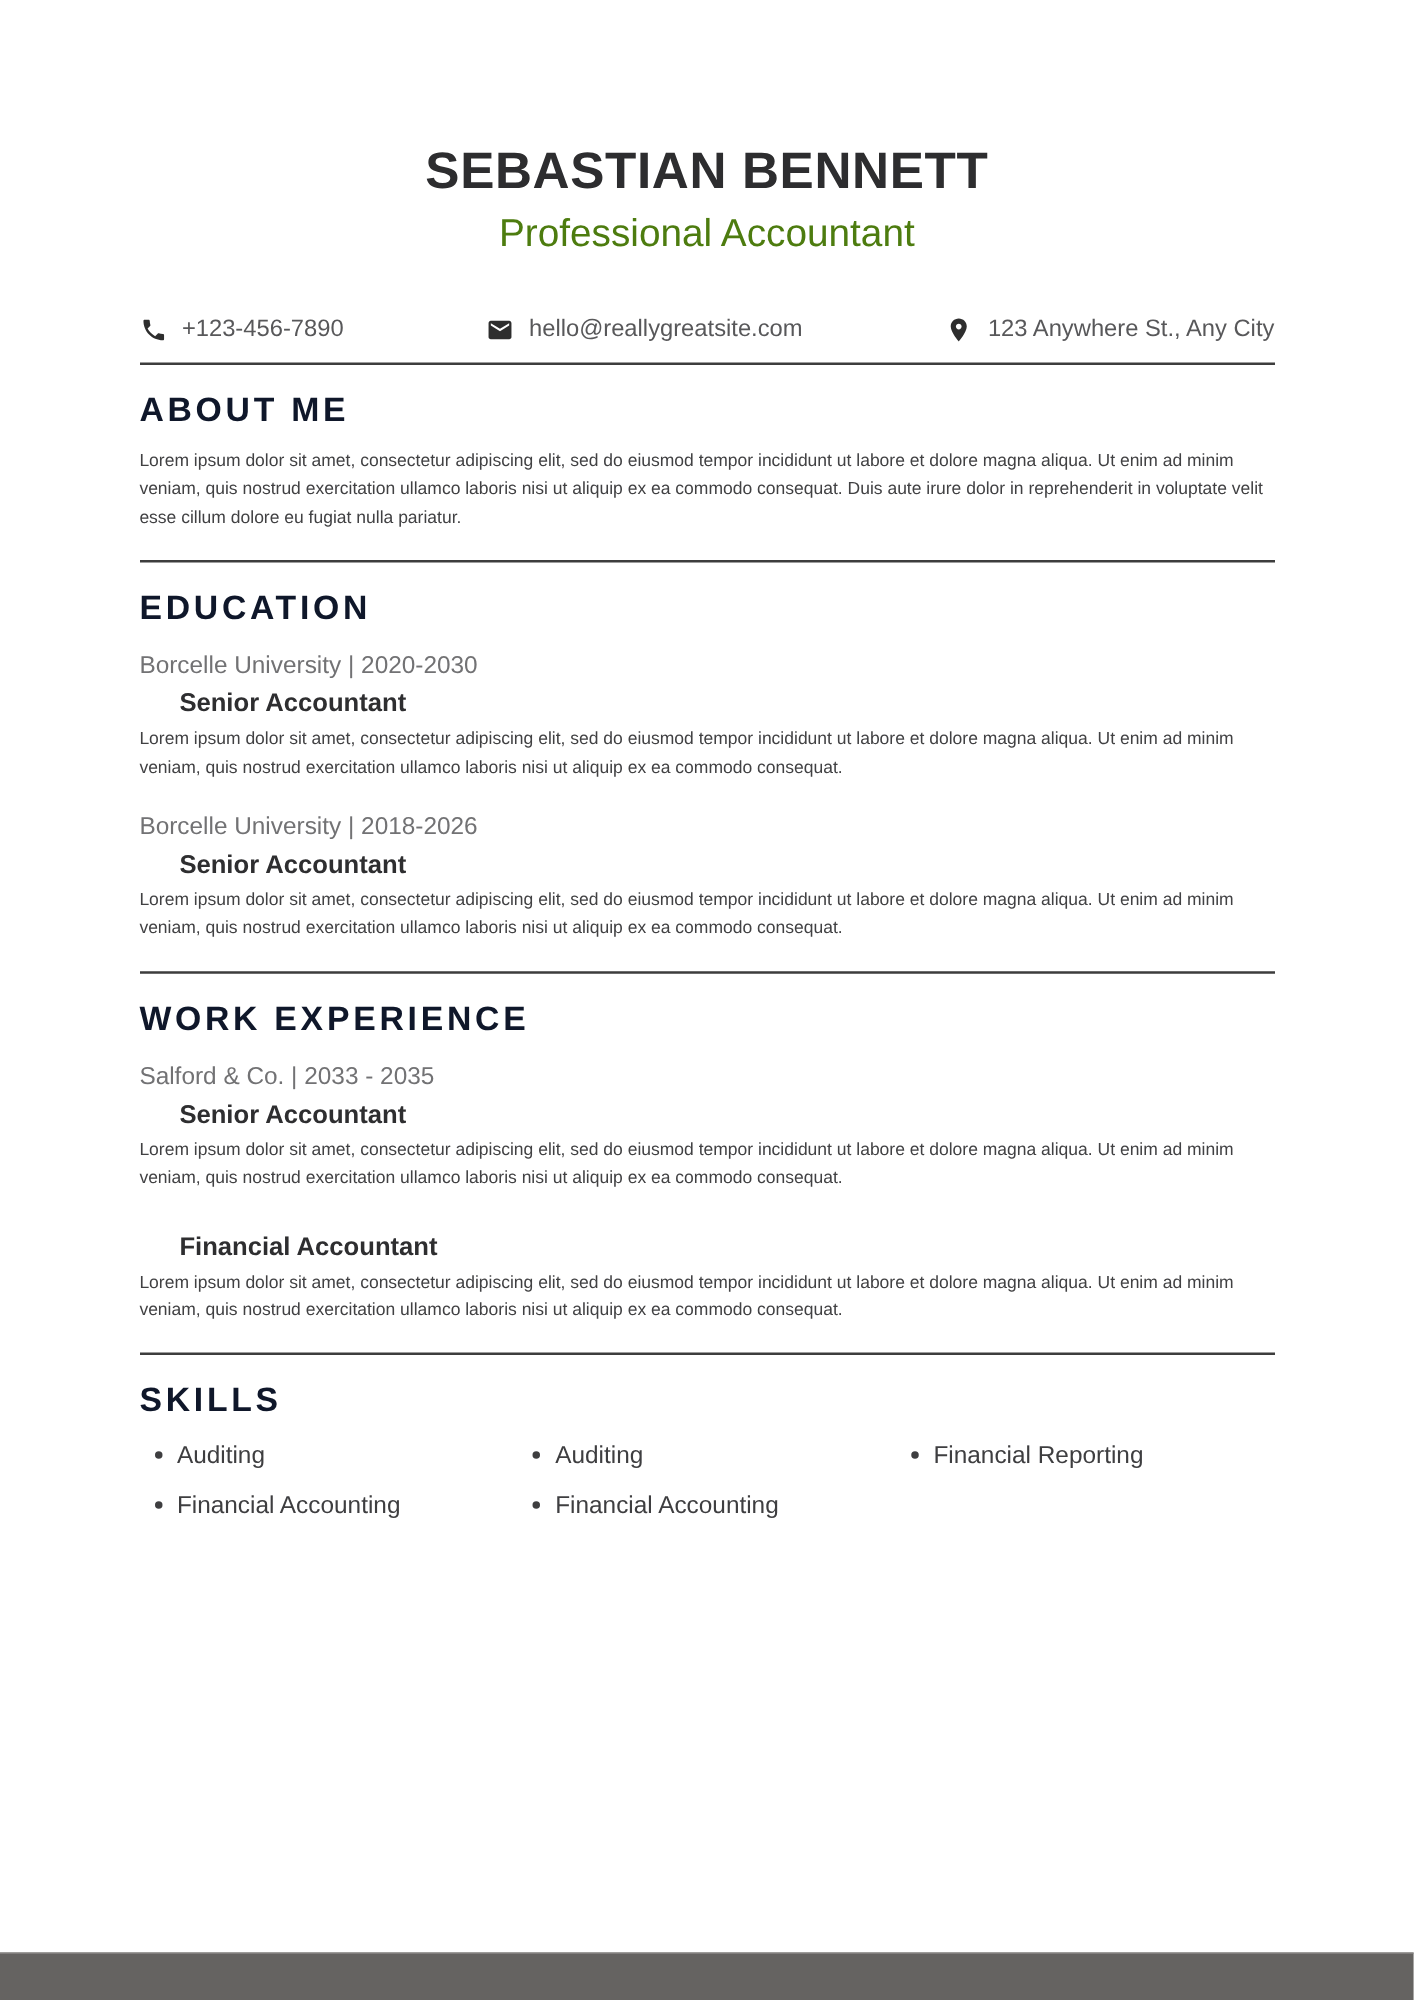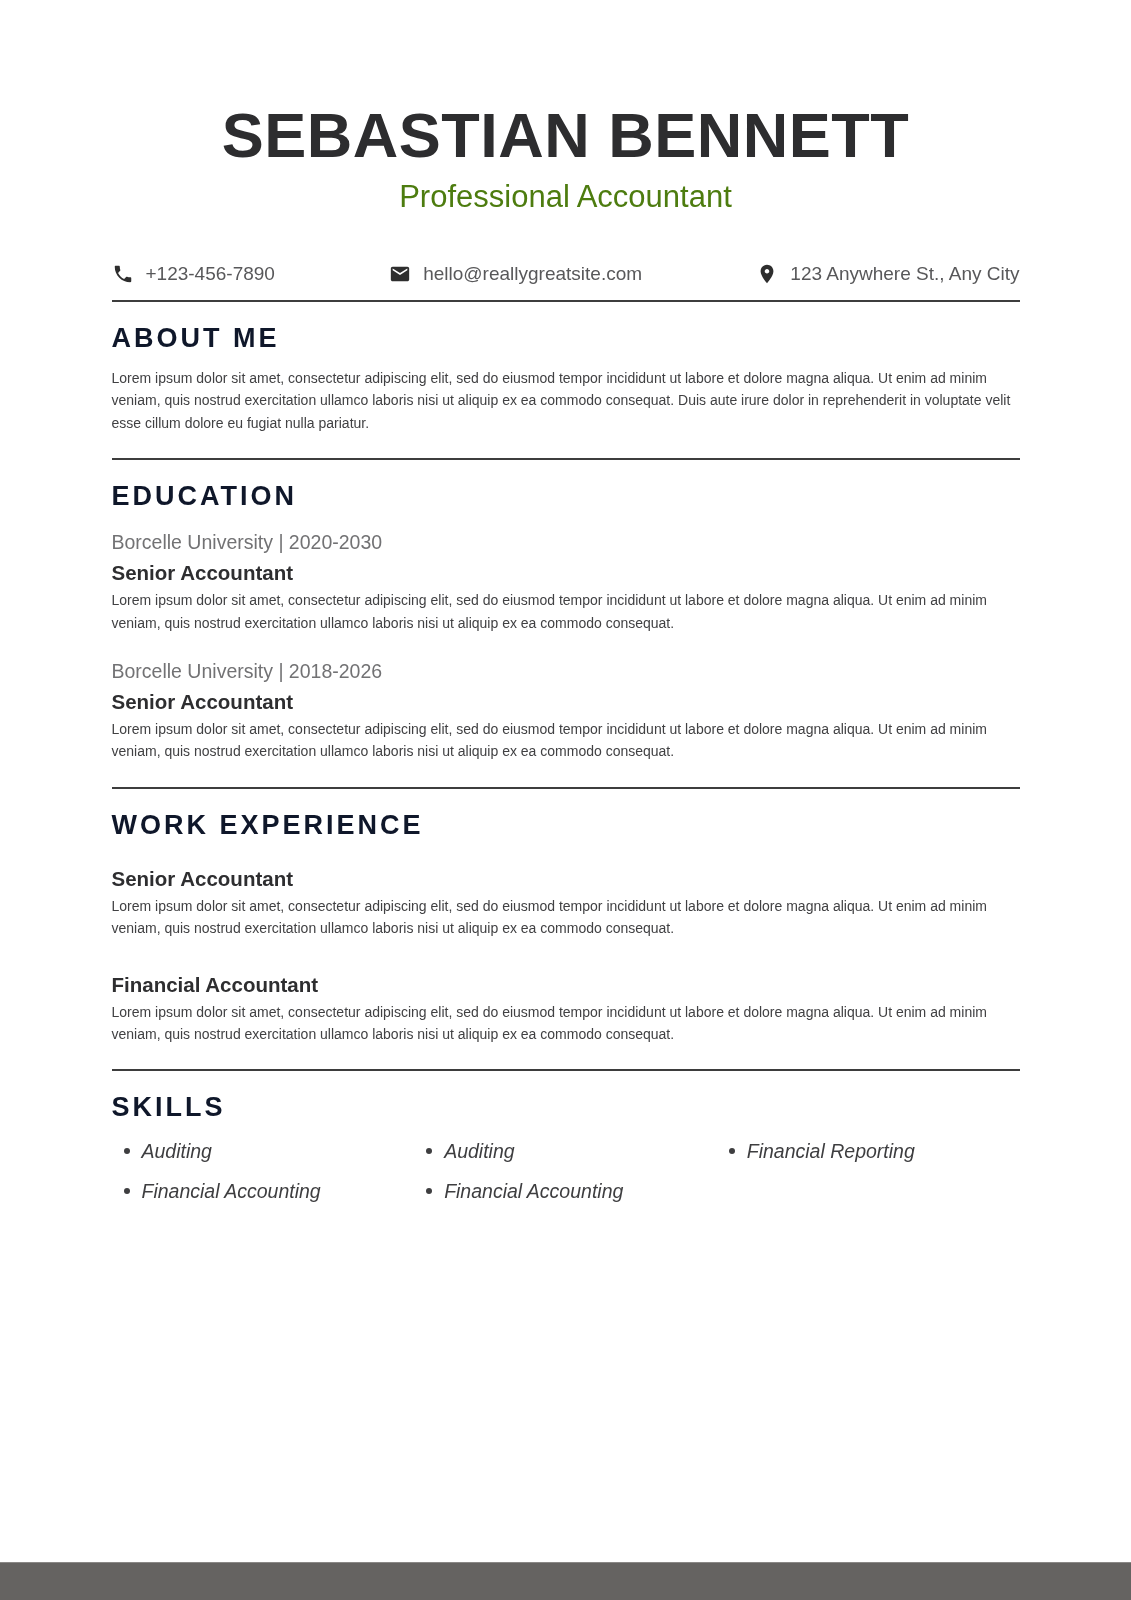--- a/index.html
+++ b/index.html
@@ -12,22 +12,22 @@
     position: relative;
     overflow: hidden;
   }
   .content {
     width: 908px;
     margin: 0 auto;
   }
   
   .header { padding-top: 104px; text-align: center; }
   .person-name {
-    margin: 0;
-    font-size: 63px;
+    margin: 12px;
+    font-size: 41px;
     font-weight: 800;
     letter-spacing: 0.5px;
     color: #2d2d2f;
     line-height: 1.0;
   }
   .person-title {
     margin-top: 12px;
     font-size: 31px;
     font-weight: 400;
     color: #4d7c0f;
@@ -68,25 +68,26 @@
   }
   .section-end-rule { margin-top: 24px; }
   .entry { padding-top: 19px; }
   .entry + .entry { padding-top: 26px; }
   .entry-meta { font-size: 19.5px; color: #727274; }
   .entry-title {
     margin-top: 7px;
     font-size: 20.5px;
     font-weight: 700;
     color: #2e2e30;
+    margin-left: 32px;
   }
   .entry-body { padding-top: 4px; }
   
   .skills-grid { display: flex; padding-top: 16px; }
-  .skills-col { width: 33.33%; font-style: italic; }
+  .skills-col { width: 33.33%; }
   .skills-col ul { list-style: none; margin: 0; padding: 0; }
   .skills-col li {
     position: relative;
     padding-left: 30px;
     font-size: 19.5px;
     color: #3e3e40;
     margin-top: 14px;
     line-height: 1.3;
   }
   .skills-col li:first-child { margin-top: 0; }
@@ -170,20 +171,21 @@
       <p class="body-text entry-body">Lorem ipsum dolor sit amet, consectetur adipiscing elit, sed do eiusmod tempor incididunt ut labore et dolore magna aliqua. Ut enim ad minim veniam, quis nostrud exercitation ullamco laboris nisi ut aliquip ex ea commodo consequat.</p>
     </div>
 
     <hr class="rule section-end-rule">
   </section>
 
   <section>
     <h2 class="section-heading">WORK EXPERIENCE</h2>
 
     <div class="entry">
+      <div class="entry-meta">Salford &amp; Co. | 2033 - 2035</div>
       <div class="entry-title">Senior Accountant</div>
       <p class="body-text entry-body">Lorem ipsum dolor sit amet, consectetur adipiscing elit, sed do eiusmod tempor incididunt ut labore et dolore magna aliqua. Ut enim ad minim veniam, quis nostrud exercitation ullamco laboris nisi ut aliquip ex ea commodo consequat.</p>
     </div>
 
     <div class="entry">
       <div class="entry-title">Financial Accountant</div>
       <p class="body-text entry-body">Lorem ipsum dolor sit amet, consectetur adipiscing elit, sed do eiusmod tempor incididunt ut labore et dolore magna aliqua. Ut enim ad minim veniam, quis nostrud exercitation ullamco laboris nisi ut aliquip ex ea commodo consequat.</p>
     </div>
 
     <hr class="rule section-end-rule">

